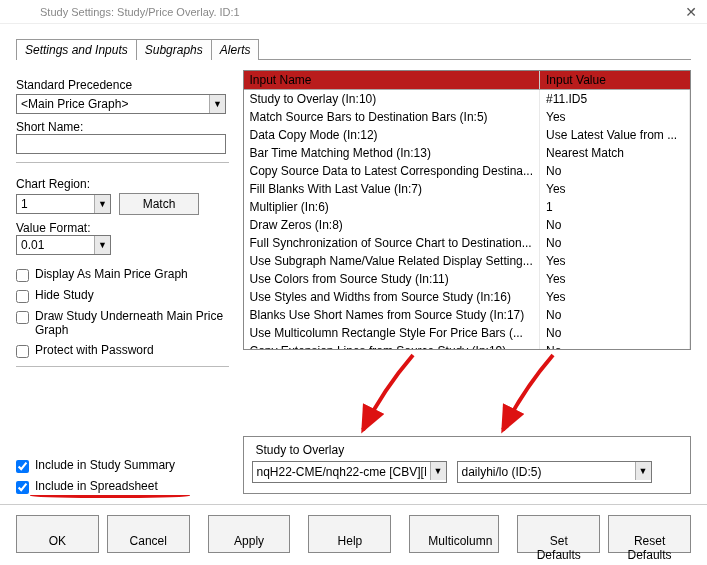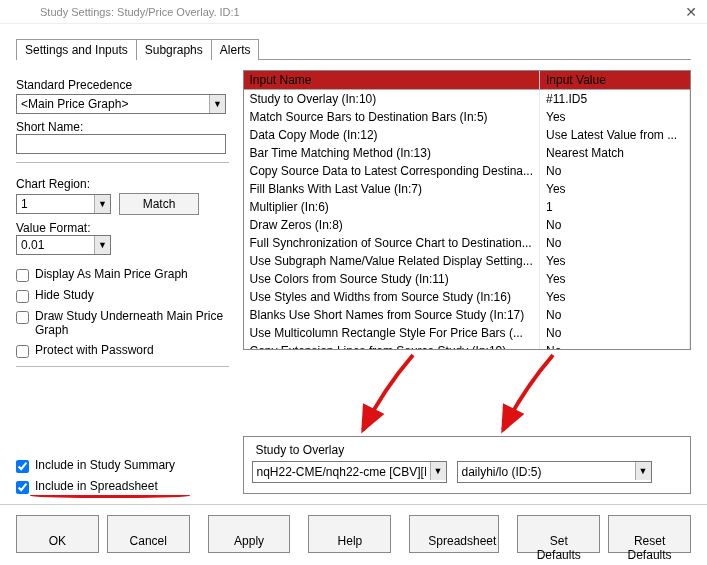--- a/index.html
+++ b/index.html
@@ -33,20 +33,21 @@
   }
   .tab {
     padding: 3px 8px;
     border: 1px solid #999;
     border-bottom: none;
     background: #fdfdfd;
     position: relative;
     top: 1px;
     margin-right: -1px;
     color: #000;
+    font-style: italic;
   }
   .tab.active {
     background: #fff;
     z-index: 2;
   }
   .tab-underline {
     border-top: 1px solid #999;
     margin: 0 16px 0 16px;
   }
   .body {
@@ -389,17 +390,17 @@
 </div>
 
 <div class="footer">
   <button>OK</button>
   <button>Cancel</button>
   <div class="spacer"></div>
   <button>Apply</button>
   <div class="spacer"></div>
   <button>Help</button>
   <div class="spacer"></div>
-  <button>Spreadsheet</button>
+  <button>Multicolumn</button>
   <div class="spacer"></div>
   <button>Set Defaults</button>
   <button>Reset Defaults</button>
 </div>
 
 </body></html>

